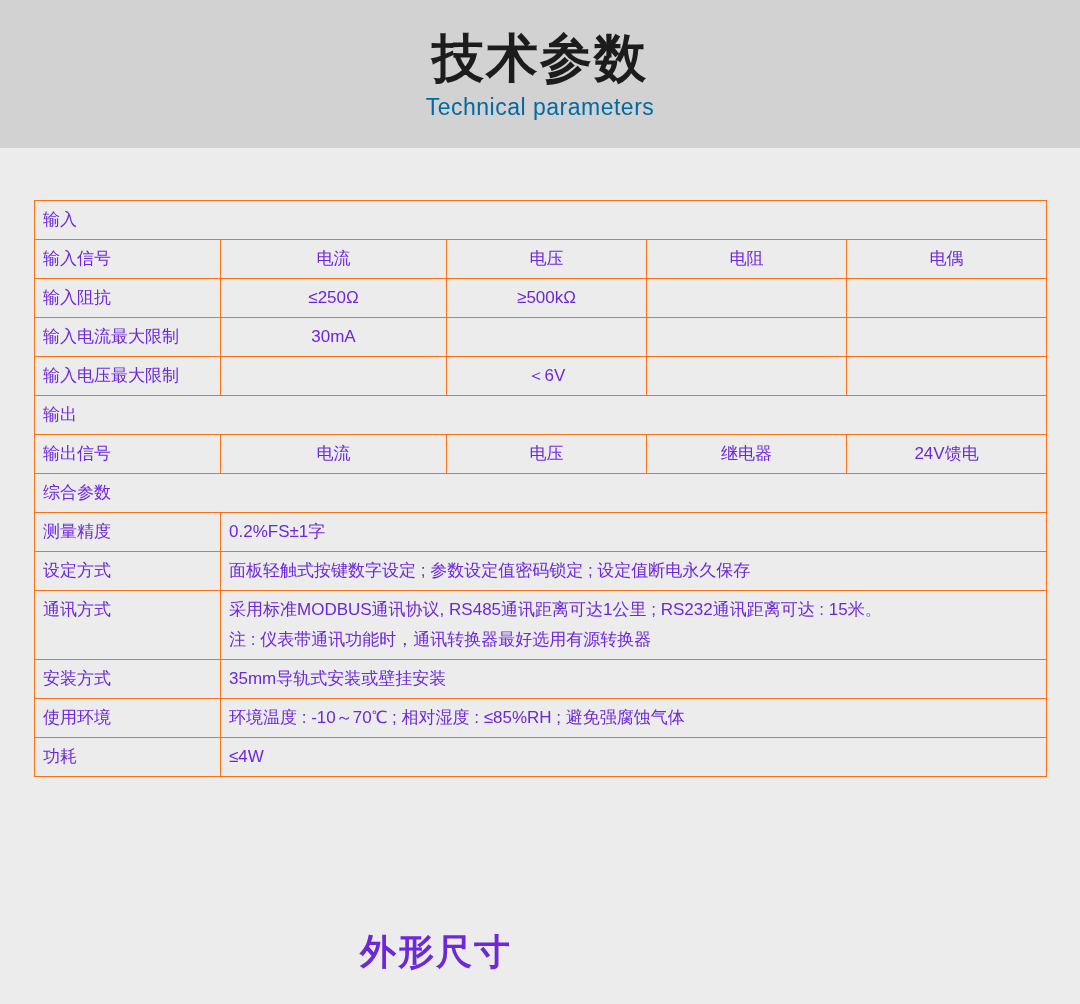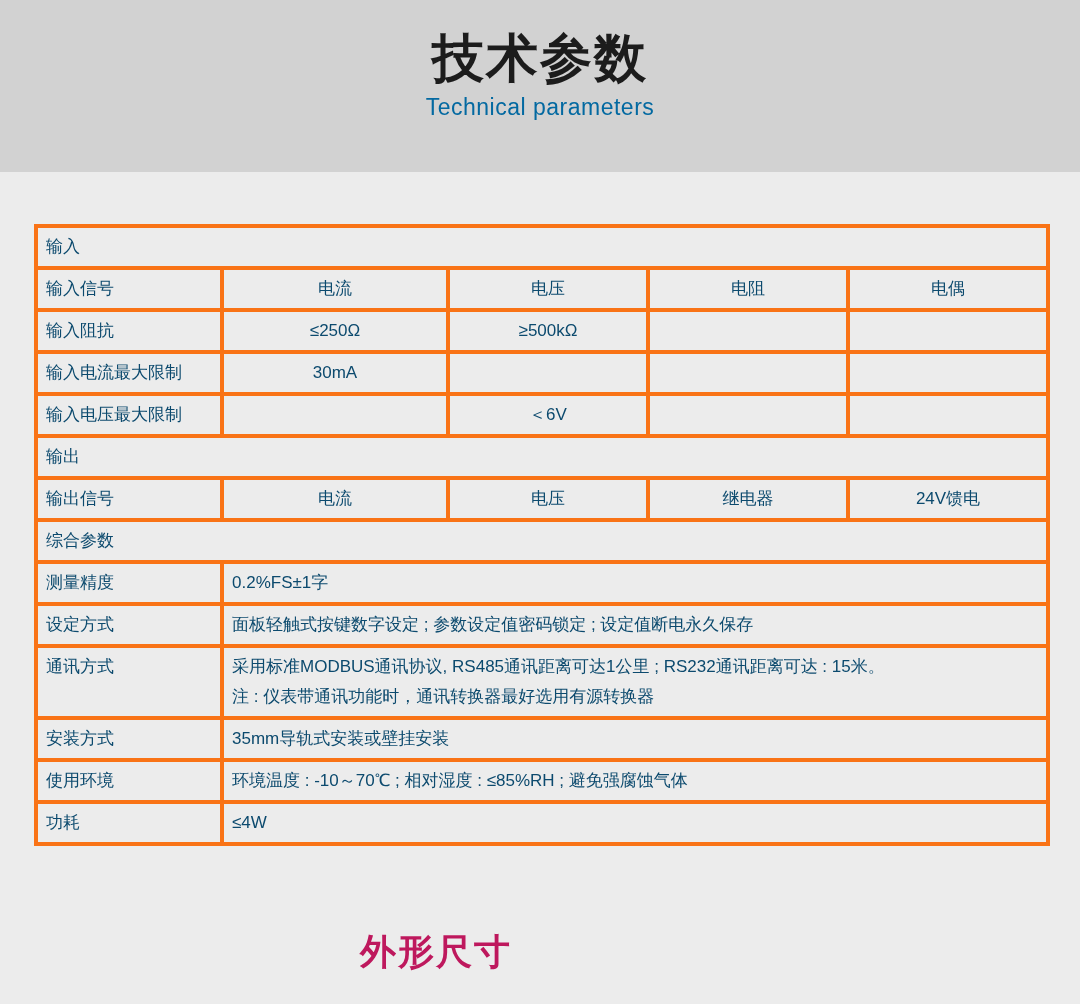--- a/index.html
+++ b/index.html
@@ -16,21 +16,21 @@
   }
   .page {
     position: relative;
     width: 1080px;
     height: 1004px;
   }
   
   .banner {
     position: relative;
     width: 1080px;
-    height: 172px;
+    height: 148px;
     background: #d2d2d2;
     text-align: center;
     box-sizing: border-box;
     padding-top: 26px;
   }
   .banner-title {
     font-size: 52px;
     font-weight: bold;
     letter-spacing: 2px;
     line-height: 64px;
@@ -47,23 +47,23 @@
     padding: 52px 34px 0 34px;
     box-sizing: border-box;
   }
   table.spec {
     width: 1012px;
     border-collapse: collapse;
     table-layout: fixed;
     background: #ececec;
   }
   table.spec td {
-    border: 4px solid #f97316;
+    border: 1px solid #f97316;
     font-size: 17px;
-    color: #0c4a6e;
+    color: #6d28d9;
     padding: 4px 8px;
     vertical-align: middle;
     line-height: 30px;
     height: 26px;
   }
   td.label {
     text-align: left;
     white-space: nowrap;
   }
   td.center {
@@ -86,21 +86,21 @@
   .col-d { width: 200px; }
   
   .footer-title {
     position: absolute;
     left: 0;
     top: 928px;
     width: 872px;
     text-align: center;
     font-size: 36px;
     font-weight: bold;
-    color: #be185d;
+    color: #6d28d9;
     letter-spacing: 2px;
   }
 </style>
 </head>
 <body>
 
 <div class="page">
 
   <div class="banner">
     <div class="banner-title">技术参数</div>

